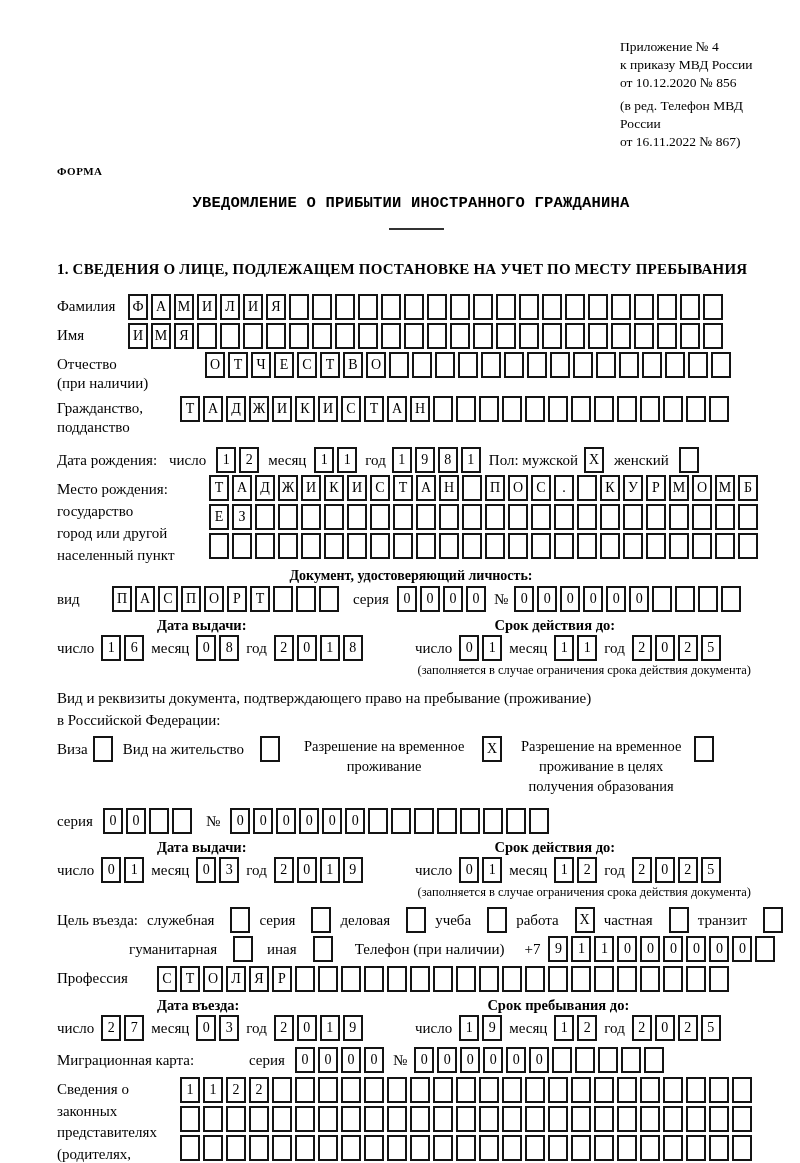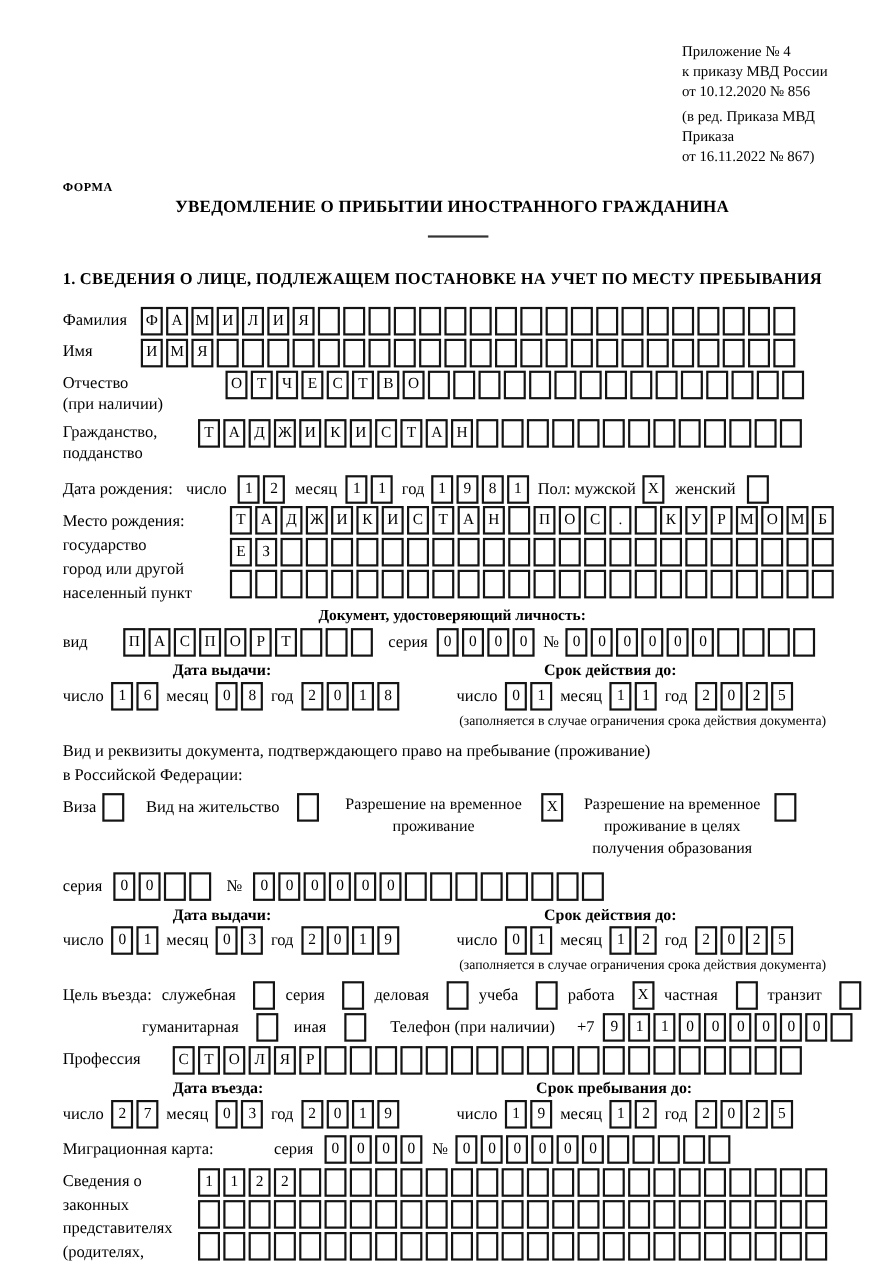--- a/index.html
+++ b/index.html
@@ -12,21 +12,21 @@
     overflow:hidden;
   }
   .page { width:800px; height:1163px; padding:38px 35px 0 57px; position:relative; }
 
   
   .ref-block { margin-left:563px; font-size:13.5px; line-height:18px; }
   .ref-block .rev { margin-top:5px; }
   .forma { margin-top:14px; text-align:left; font-weight:bold; font-size:11px; letter-spacing:.5px; }
 
   
-  .title { text-align:center; font-weight:bold; font-size:15.5px; line-height:23px; letter-spacing:.2px; }
+  .title { margin-top:15px; text-align:center; font-weight:bold; font-size:15.5px; line-height:23px; letter-spacing:.2px;font-family:Liberation Mono, monospace; }
   .title-blank { display:inline-block; width:55px; border-bottom:2px solid #333; margin-left:10px; height:14px; }
 
   .sec-heading { margin-top:23px; font-weight:bold; font-size:15px; letter-spacing:.2px; }
 
   
   .frow { display:flex; align-items:flex-start; margin-top:3px; }
   .lbl { flex:none; padding-top:4px; font-size:15px; }
   .lbl-block { flex:none; font-size:15px; }
   .lbl-block div { line-height:19px; }
   .lbl-block.bp div { line-height:22px; }
@@ -66,21 +66,21 @@
 </style>
 </head>
 <body>
 
 <div class="page">
 
   <div class="ref-block">
     <div>Приложение № 4</div>
     <div>к приказу МВД России</div>
     <div>от 10.12.2020 № 856</div>
-    <div class="rev">(в ред. Приказа МВД Приказа</div>
+    <div class="rev">(в ред. Телефон МВД России</div>
     <div>от 16.11.2022 № 867)</div>
   </div>
 
   <div class="forma">ФОРМА</div>
 
   <div class="title">
     <div>УВЕДОМЛЕНИЕ О ПРИБЫТИИ ИНОСТРАННОГО ГРАЖДАНИНА</div>
     <div>
       <span class="title-blank"></span>
     </div>
@@ -422,21 +422,21 @@
   <div class="intro">
     <div>Вид и реквизиты документа, подтверждающего право на пребывание (проживание)</div>
     <div>в Российской Федерации:</div>
   </div>
 
   <div class="stay-kind">
     <span class="lbl-inline">Виза</span>
     <span class="boxes" style="margin-left:5px">
         <span class="cell"></span>
       </span>
-    <span class="lbl-inline" style="margin-left:20px">Вид на жительство</span>
+    <span class="lbl-inline" style="margin-left:10px">Вид на жительство</span>
     <span class="boxes" style="margin-left:16px">
         <span class="cell"></span>
       </span>
     <div class="center-lbl" style="margin-left:18px;width:172px">
       <div>Разрешение на временное</div>
       <div>проживание</div>
     </div>
     <span class="boxes" style="margin-left:12px">
         <span class="cell">X</span>
       </span>

